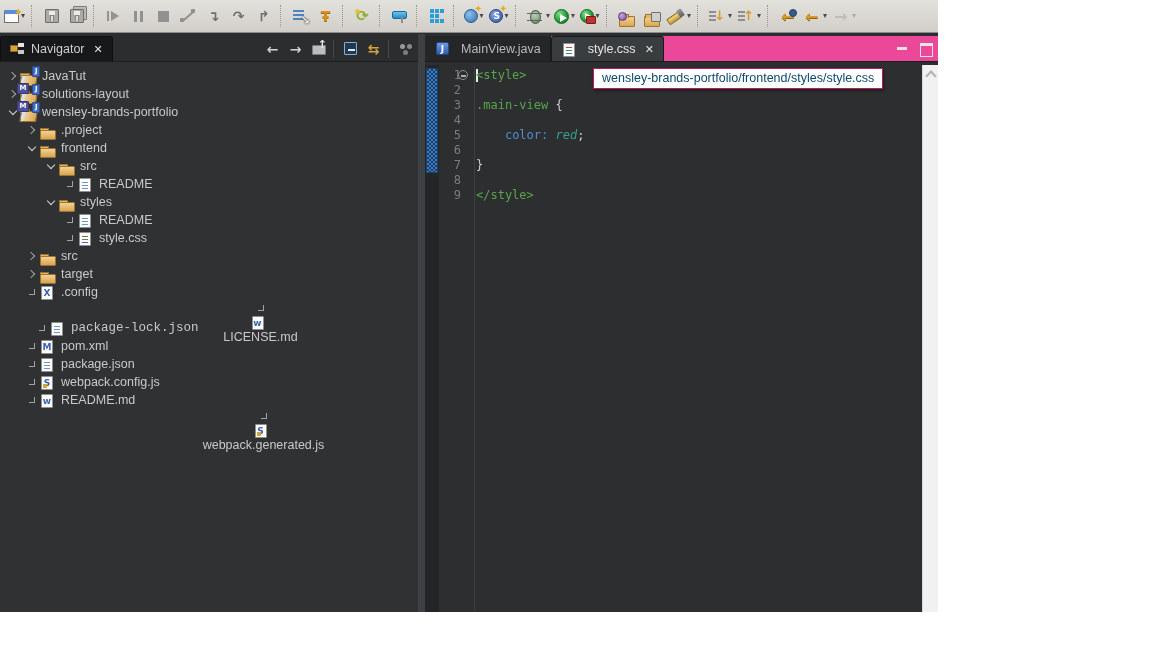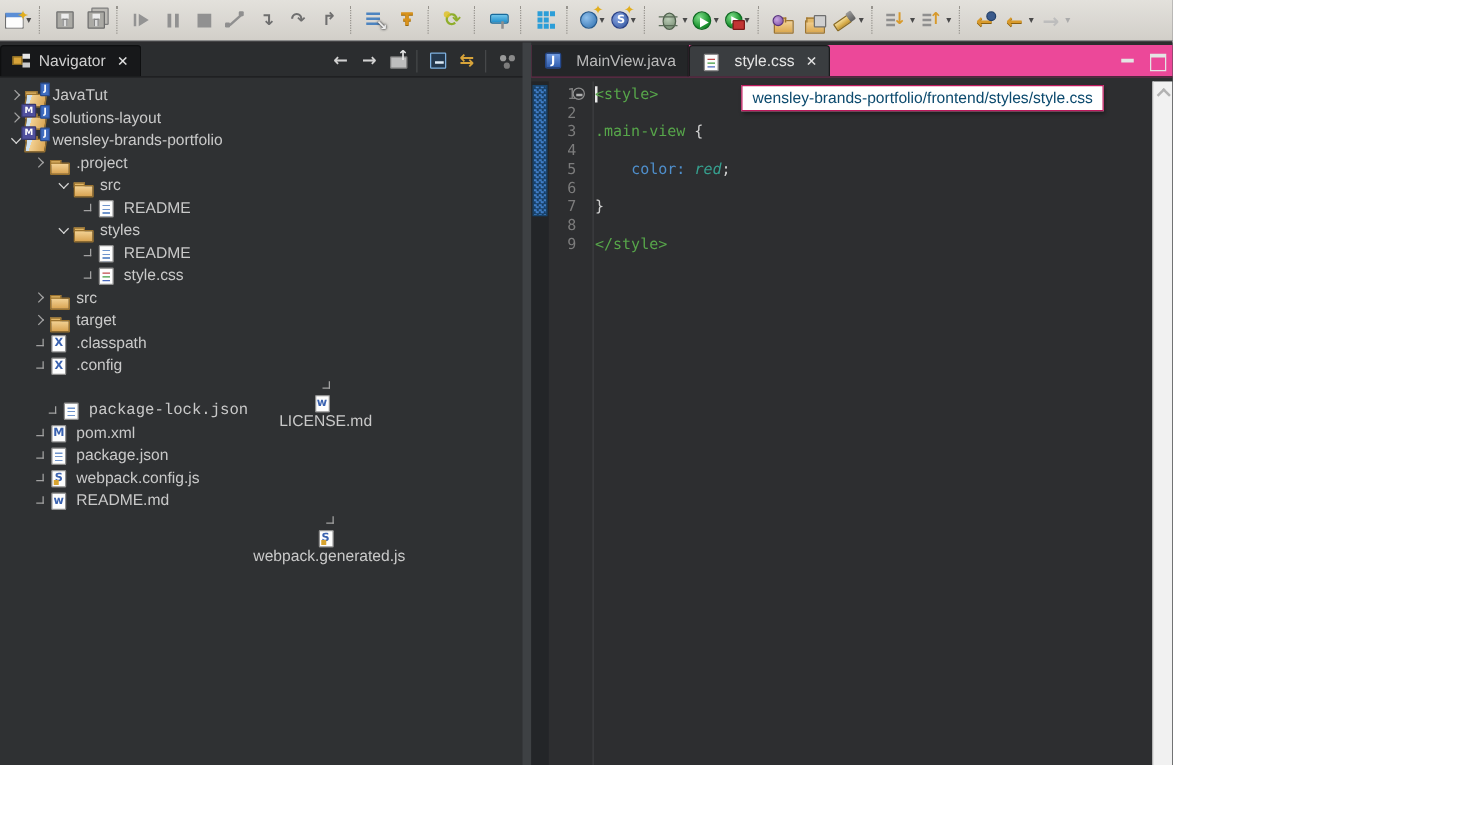--- a/index.html
+++ b/index.html
@@ -338,20 +338,25 @@
               <span class="badge j">J</span>
               <span class="badge m">M</span>
             </span>
             <span>wensley-brands-portfolio</span>
           </div>
           <div class="trow" style="padding-left: 25px;">
             <span class="chev r"></span>
             <span class="tico t-folder"></span>
             <span>.project</span>
           </div>
+          <div class="trow" style="padding-left: 25px;">
+            <span class="chev d"></span>
+            <span class="tico t-folder"></span>
+            <span>frontend</span>
+          </div>
           <div class="trow" style="padding-left: 44px;">
             <span class="chev d"></span>
             <span class="tico t-folder"></span>
             <span>src</span>
           </div>
           <div class="trow" style="padding-left: 63px;">
             <span class="chev"></span>
             <span class="tico">
               <span class="t-file lines"></span>
             </span>
@@ -378,27 +383,20 @@
           </div>
           <div class="trow" style="padding-left: 25px;">
             <span class="chev r"></span>
             <span class="tico t-folder"></span>
             <span>src</span>
           </div>
           <div class="trow" style="padding-left: 25px;">
             <span class="chev r"></span>
             <span class="tico t-folder"></span>
             <span>target</span>
-          </div>
-          <div class="trow" style="padding-left: 25px;">
-            <span class="chev"></span>
-            <span class="tico">
-              <span class="t-file" data-ch="X"></span>
-            </span>
-            <span>.classpath</span>
           </div>
           <div class="trow" style="padding-left: 25px;">
             <span class="chev"></span>
             <span class="tico">
               <span class="t-file" data-ch="X"></span>
             </span>
             <span>.config</span>
           </div>
           <div class="trow" style="padding-left: 19px; flex-direction: column;">
             <span class="chev"></span>

